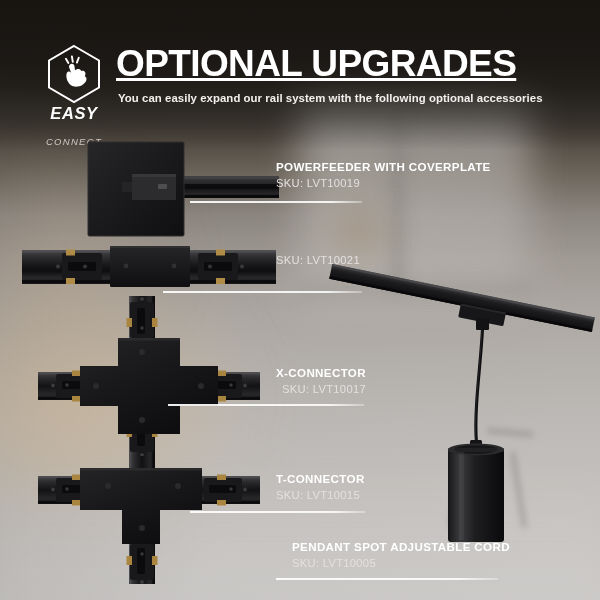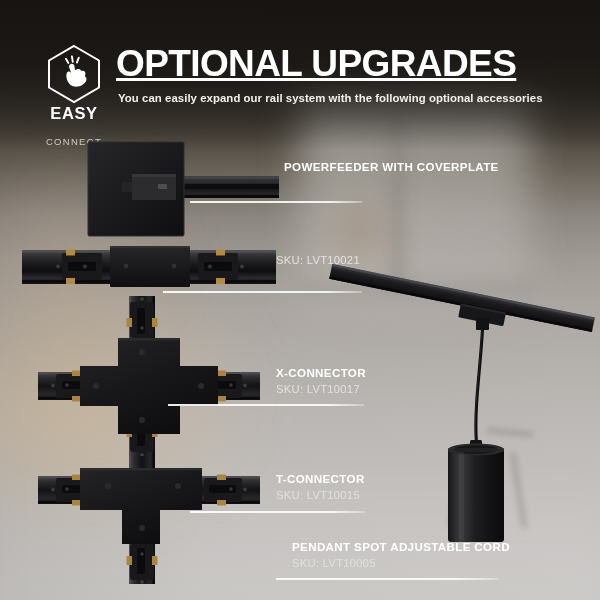--- a/index.html
+++ b/index.html
@@ -65,21 +65,21 @@
     position:absolute;left:0;top:0;width:600px;height:150px;
     background:linear-gradient(180deg, rgba(22,19,16,.93) 0%, rgba(25,22,19,.86) 40%, rgba(34,30,26,.45) 78%, rgba(40,36,32,0) 100%);
   }
   .bg-scrim{
     position:absolute;inset:0;
     background:linear-gradient(90deg, rgba(60,56,52,.10) 0%, rgba(60,56,52,.02) 35%, rgba(0,0,0,0) 100%);
   }
 
   
   .header{position:absolute;left:0;top:0;width:600px;height:130px;}
-  .logo{position:absolute;left:40px;top:44px;width:68px;text-align:center;}
+  .logo{position:absolute;left:40px;top:44px;width:68px;text-align:center;font-style:italic;}
   .hexwrap{width:58px;height:60px;margin:0 auto;position:relative;}
   .hexwrap svg{display:block;}
   .logo-easy{
     font-size:16.5px;font-weight:bold;color:#ffffff;letter-spacing:.6px;
     margin-top:1px;line-height:1.05;
   }
   .logo-connect{
     font-size:9.5px;font-weight:normal;color:#cfcac5;letter-spacing:1.3px;
     margin-top:15px;line-height:1.05;
   }
@@ -201,22 +201,23 @@
       <rect x="16" y="4" width="96" height="94" rx="1.5" fill="url(#platev)"></rect>
       <rect x="16" y="4" width="96" height="94" rx="1.5" fill="none" stroke="#2e2e30" stroke-width="1"></rect>
 
       <path d="M60,36 h44 v26 h-44 v-8 h-10 v-10 h10 z" fill="#2c2c2e"></path>
       <path d="M60,36 h44 v3 h-44 z" fill="#3a3a3c" opacity=".85"></path>
       <rect x="86" y="46" width="9" height="5" rx="1" fill="#5a5a5c" opacity=".75"></rect>
       <rect x="50" y="44" width="10" height="10" fill="#242426"></rect>
     </svg>
   </div>
 
-  <div class="prow" style="left:284px;top:160px;">
+  <div class="prow" style="left:276px;top:160px;">
     <div class="pname">POWERFEEDER WITH COVERPLATE</div>
+    <div class="psku">SKU: LVT10019</div>
   </div>
   <div class="divider" style="left:190px;top:201px;width:172px;"></div>
 
   <div class="art" style="left:22px;top:243px;">
     <svg width="254" height="48" viewBox="0 0 254 48" aria-hidden="true">
       <defs>
         <linearGradient id="railg2" x1="0" y1="0" x2="0" y2="1">
           <stop offset="0" stop-color="#4a4a4c"></stop>
           <stop offset="0.18" stop-color="#303032"></stop>
           <stop offset="0.45" stop-color="#17171a"></stop>
@@ -332,21 +333,21 @@
 
       <path d="M80,42 h62 v28 h38 v40 h-38 v28 h-62 v-28 h-38 v-40 h38 z" fill="url(#xbody)"></path>
       <path d="M80,42 h62 v2.5 h-62 z" fill="#303032" opacity=".7"></path>
       <circle cx="104" cy="56" r="3.0" fill="#2a2a2c"></circle>
       <circle cx="104" cy="124" r="3.0" fill="#2a2a2c"></circle>
       <circle cx="58" cy="90" r="3.0" fill="#2a2a2c"></circle>
       <circle cx="163" cy="90" r="3.0" fill="#2a2a2c"></circle>
     </svg>
   </div>
 
-  <div class="prow" style="left:276px;top:366px;">
+  <div class="prow" style="left:276px;top:366px;text-align:right;">
     <div class="pname">X-CONNECTOR</div>
     <div class="psku">SKU: LVT10017</div>
   </div>
   <div class="divider" style="left:168px;top:404px;width:196px;"></div>
 
   <div class="art" style="left:38px;top:456px;">
     <svg width="222" height="128" viewBox="0 0 222 128" aria-hidden="true">
       <defs>
         <linearGradient id="hrail2" x1="0" y1="0" x2="0" y2="1">
           <stop offset="0" stop-color="#4a4a4c"></stop>

